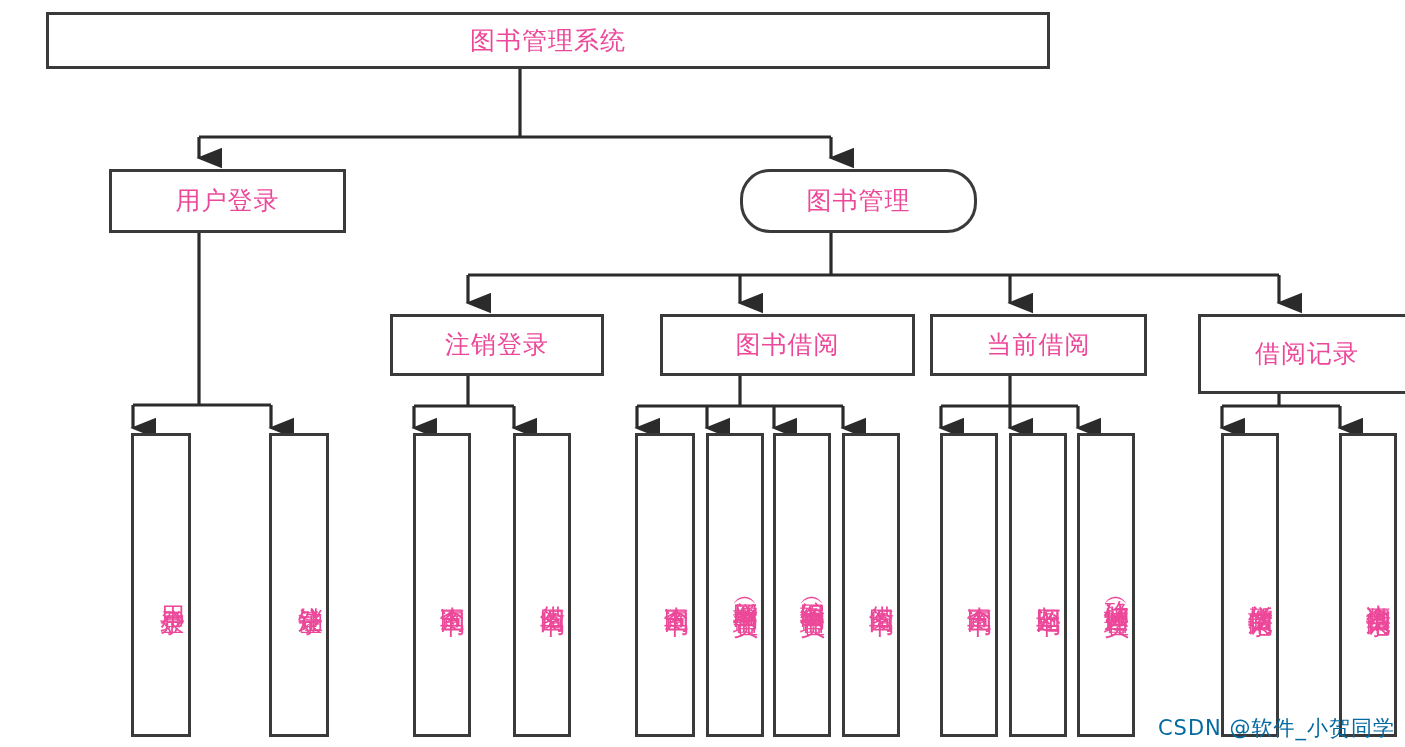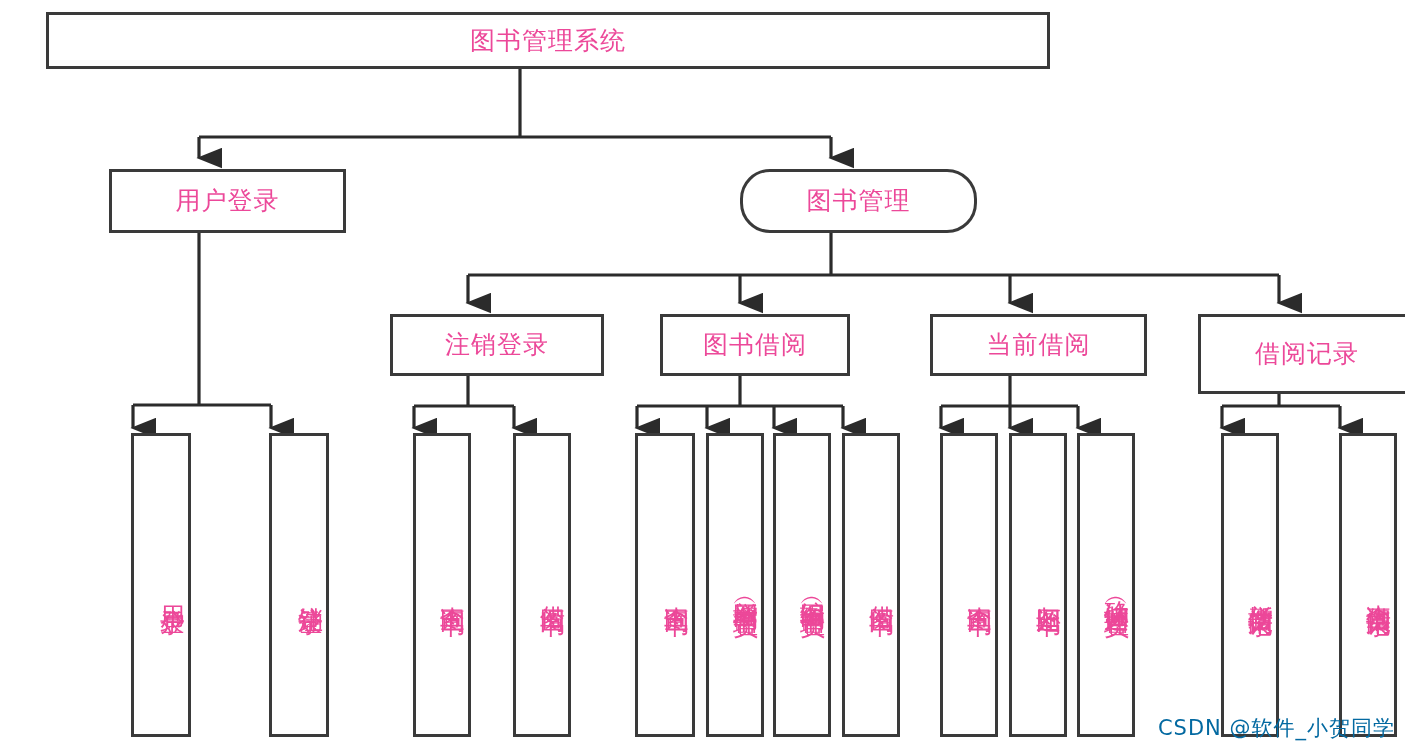--- a/index.html
+++ b/index.html
@@ -130,21 +130,21 @@
   <div class="node horiz" style="left:81px; top:169px; width:237px; height:64px;">
     <span>用户登录</span>
   </div>
   <div class="node horiz" style="left:712px; top:169px; width:237px; height:64px;border-radius:30px;">
     <span>图书管理</span>
   </div>
 
   <div class="node horiz" style="left:362px; top:314px; width:214px; height:62px;">
     <span>注销登录</span>
   </div>
-  <div class="node horiz" style="left:632px; top:314px; width:190px; height:62px;">
+  <div class="node horiz" style="left:632px; top:314px; width:255px; height:62px;">
     <span>图书借阅</span>
   </div>
   <div class="node horiz" style="left:902px; top:314px; width:217px; height:62px;align-items:center;">
     <span>当前借阅</span>
   </div>
   <div class="node horiz" style="left:1170px; top:314px; width:218px; height:80px;">
     <span>借阅记录</span>
   </div>
 
   <div class="node vert" style="left:103px; top:433px; width:60px; height:304px;">

